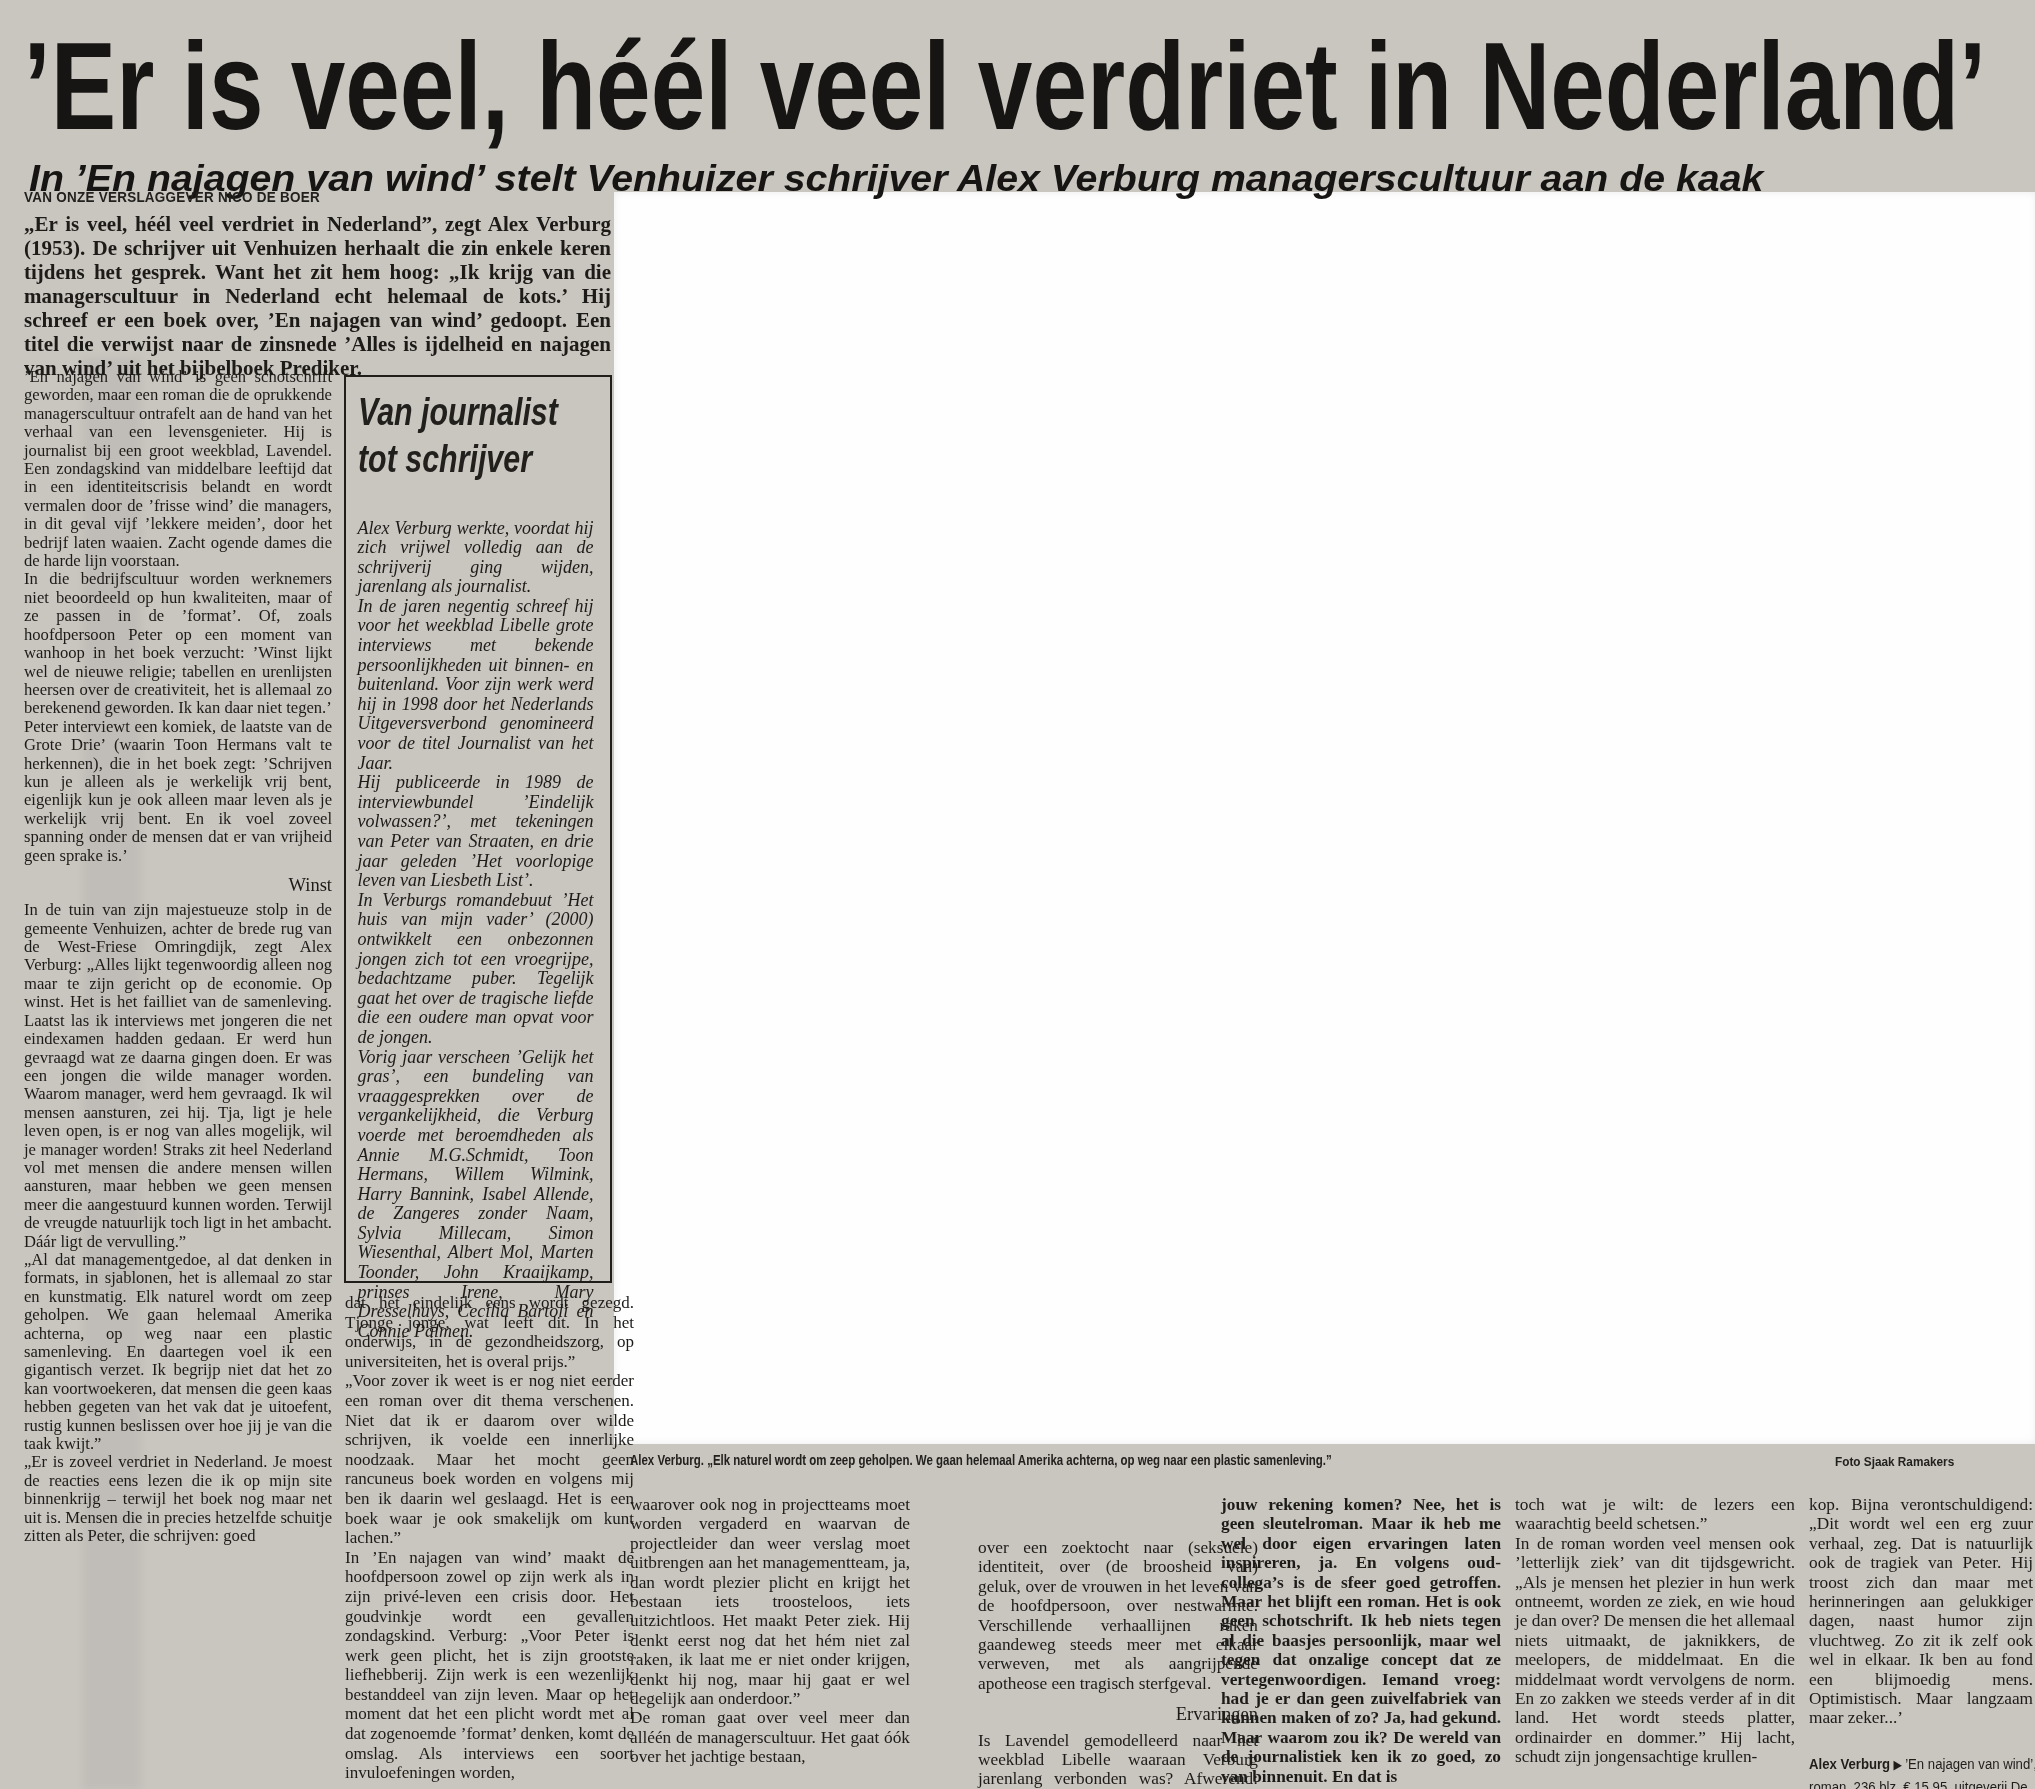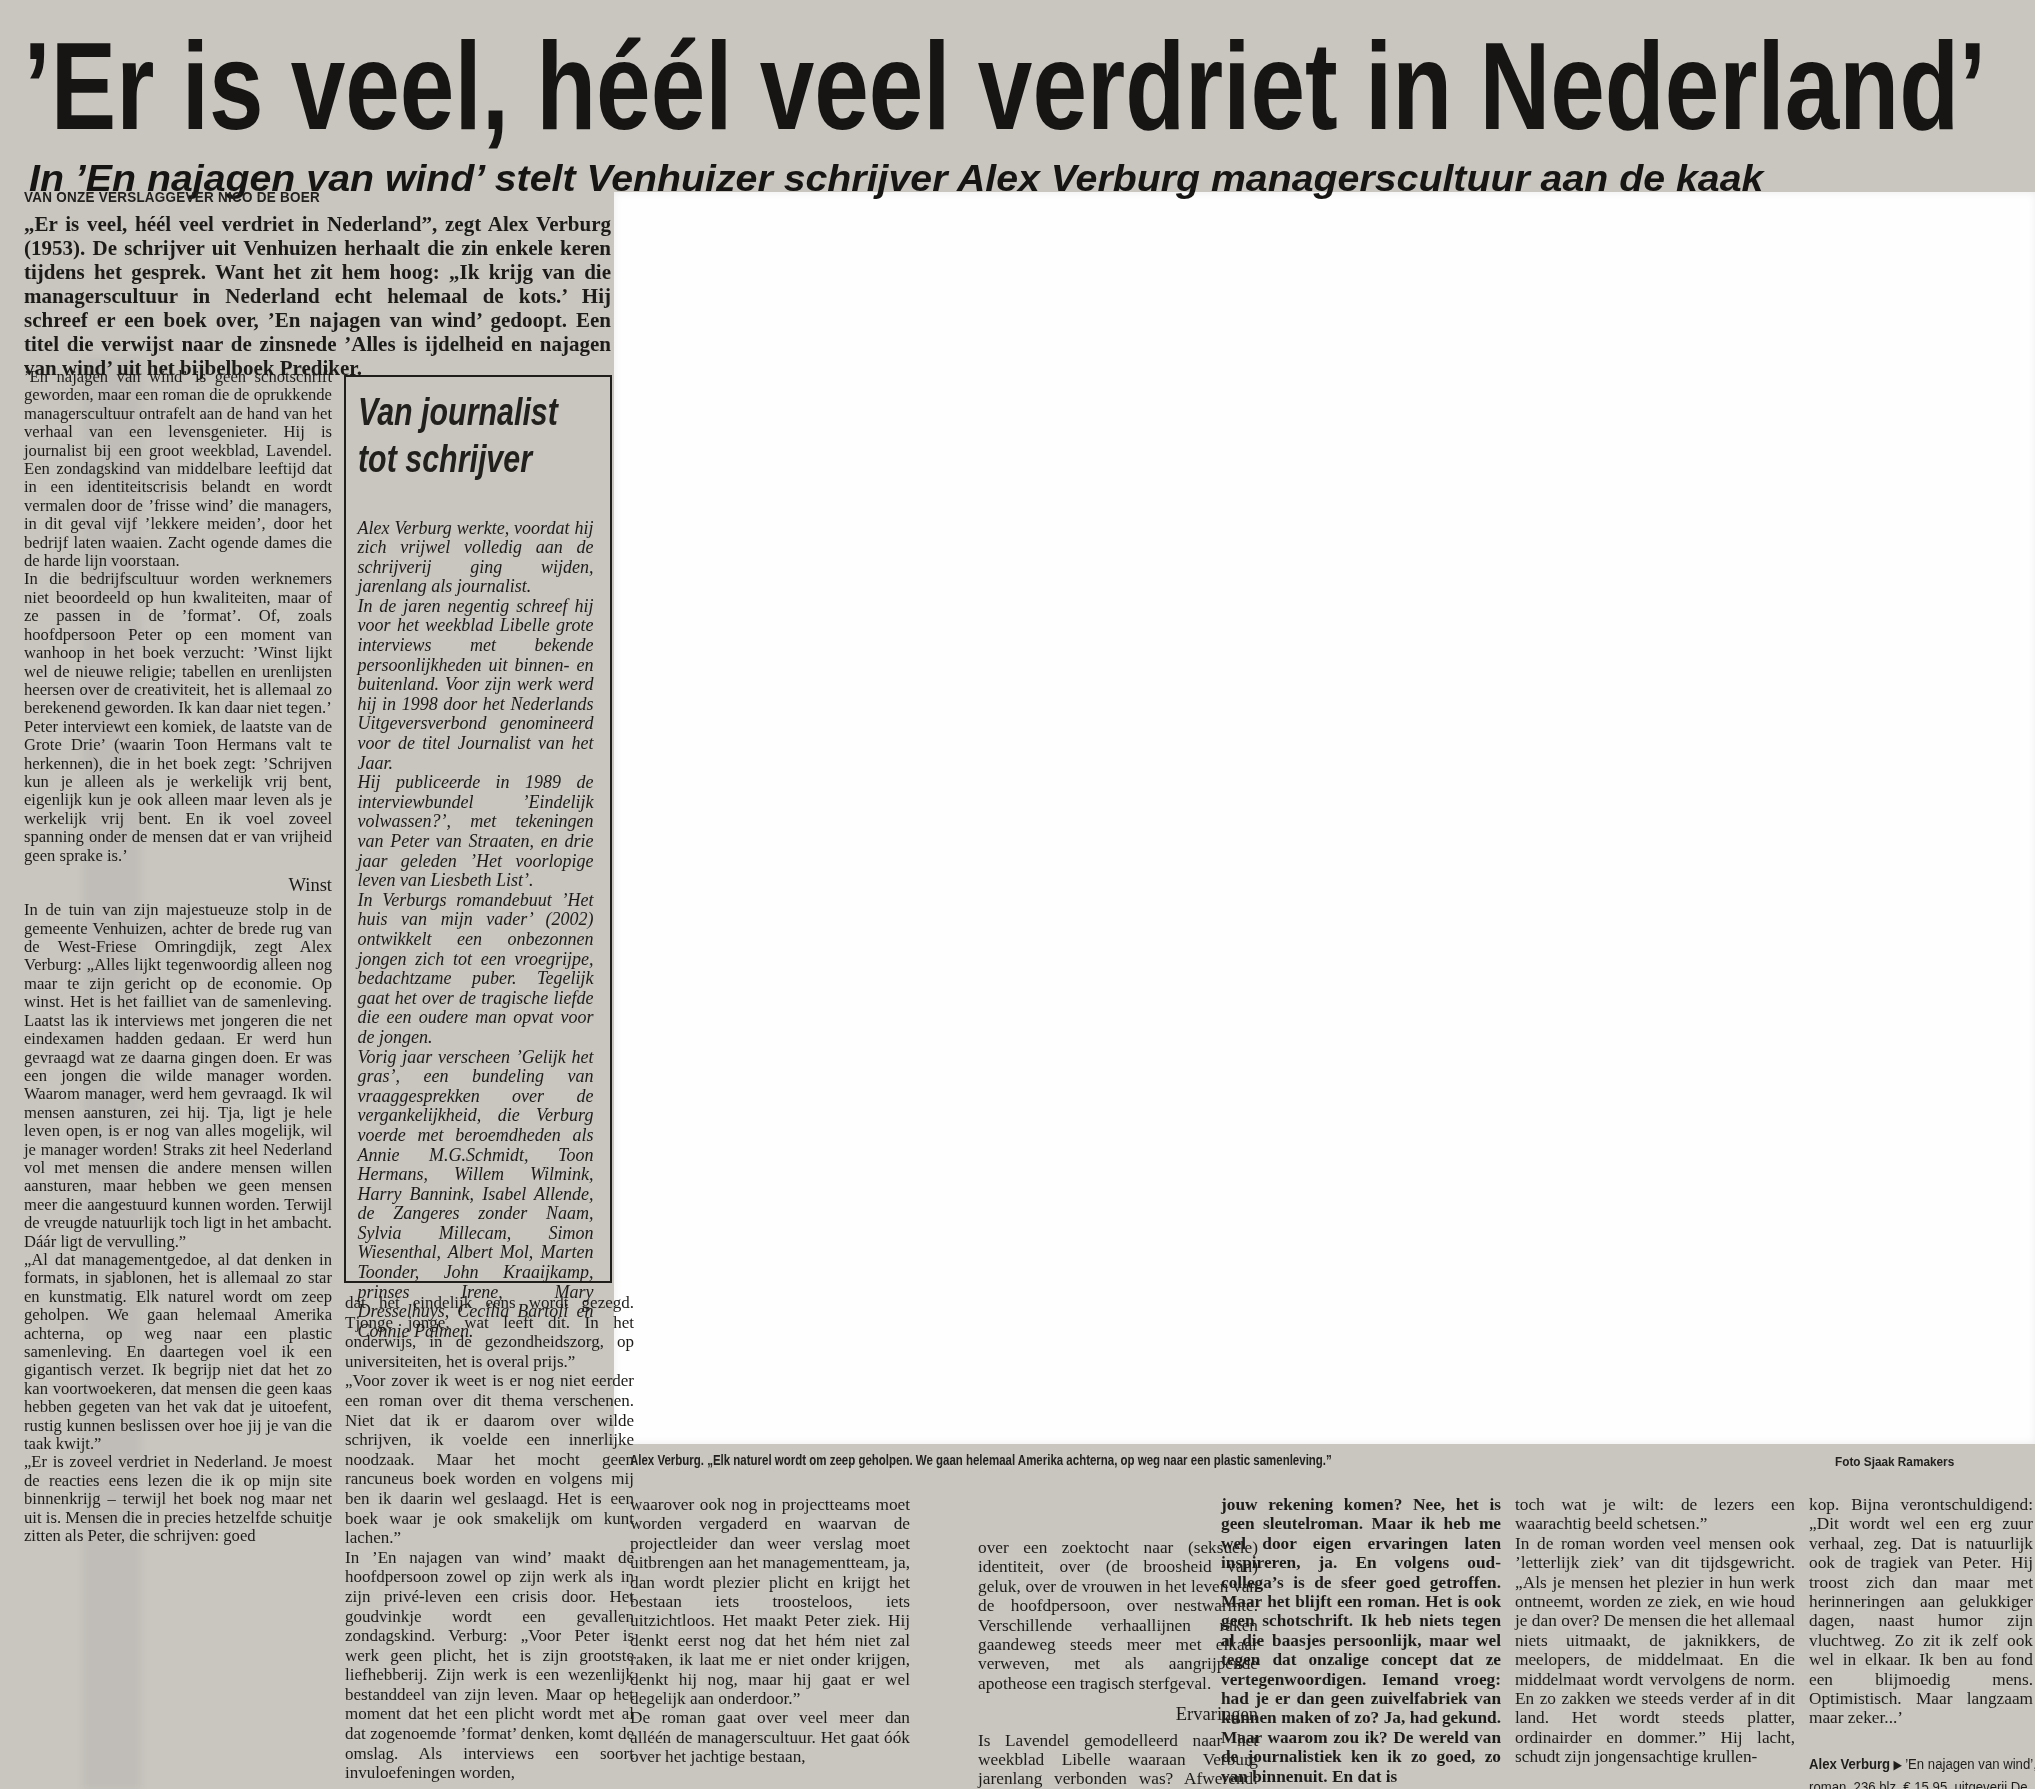--- a/index.html
+++ b/index.html
@@ -129,21 +129,21 @@
   <p>„Al dat managementgedoe, al dat denken in formats, in sjablonen, het is allemaal zo star en kunstmatig. Elk naturel wordt om zeep geholpen. We gaan helemaal Amerika achterna, op weg naar een plastic samenleving. En daartegen voel ik een gigantisch verzet. Ik begrijp niet dat het zo kan voortwoekeren, dat mensen die geen kaas hebben gegeten van het vak dat je uitoefent, rustig kunnen beslissen over hoe jij je van die taak kwijt.”</p>
   <p>„Er is zoveel verdriet in Nederland. Je moest de reacties eens lezen die ik op mijn site binnenkrijg – terwijl het boek nog maar net uit is. Mensen die in precies hetzelfde schuitje zitten als Peter, die schrijven: goed</p>
 </div>
 
 <div class="abs sidebar-box">
   <div class="sidebar-title">Van journalist tot schrijver</div>
   <div class="sidebar-body">
     <p>Alex Verburg werkte, voordat hij zich vrijwel volledig aan de schrijverij ging wijden, jarenlang als journalist.</p>
     <p>In de jaren negentig schreef hij voor het weekblad Libelle grote interviews met bekende persoonlijkheden uit binnen- en buitenland. Voor zijn werk werd hij in 1998 door het Nederlands Uitgeversverbond genomineerd voor de titel Journalist van het Jaar.</p>
     <p>Hij publiceerde in 1989 de interviewbundel ’Eindelijk volwassen?’, met tekeningen van Peter van Straaten, en drie jaar geleden ’Het voorlopige leven van Liesbeth List’.</p>
-    <p>In Verburgs romandebuut ’Het huis van mijn vader’ (2002) ontwikkelt een onbezonnen jongen zich tot een vroegrijpe, bedachtzame puber. Tegelijk gaat het over de tragische liefde die een oudere man opvat voor de jongen.</p>
+    <p>In Verburgs romandebuut ’Het huis van mijn vader’ (2000) ontwikkelt een onbezonnen jongen zich tot een vroegrijpe, bedachtzame puber. Tegelijk gaat het over de tragische liefde die een oudere man opvat voor de jongen.</p>
     <p>Vorig jaar verscheen ’Gelijk het gras’, een bundeling van vraaggesprekken over de vergankelijkheid, die Verburg voerde met beroemdheden als Annie M.G.Schmidt, Toon Hermans, Willem Wilmink, Harry Bannink, Isabel Allende, de Zangeres zonder Naam, Sylvia Millecam, Simon Wiesenthal, Albert Mol, Marten Toonder, John Kraaijkamp, prinses Irene, Mary Dresselhuys, Cecilia Bartoli en Connie Palmen.</p>
   </div>
 </div>
 
 <div class="abs bodycol col2">
   <p>dat het eindelijk eens wordt gezegd. Tjonge jonge, wat leeft dit. In het onderwijs, in de gezondheidszorg, op universiteiten, het is overal prijs.”</p>
   <p>„Voor zover ik weet is er nog niet eerder een roman over dit thema verschenen. Niet dat ik er daarom over wilde schrijven, ik voelde een innerlijke noodzaak. Maar het mocht geen rancuneus boek worden en volgens mij ben ik daarin wel geslaagd. Het is een boek waar je ook smakelijk om kunt lachen.”</p>
   <p>In ’En najagen van wind’ maakt de hoofdpersoon zowel op zijn werk als in zijn privé-leven een crisis door. Het goudvinkje wordt een gevallen zondagskind. Verburg: „Voor Peter is werk geen plicht, het is zijn grootste liefhebberij. Zijn werk is een wezenlijk bestanddeel van zijn leven. Maar op het moment dat het een plicht wordt met al dat zogenoemde ’format’ denken, komt de omslag. Als interviews een soort invuloefeningen worden,</p>
 </div>
 

